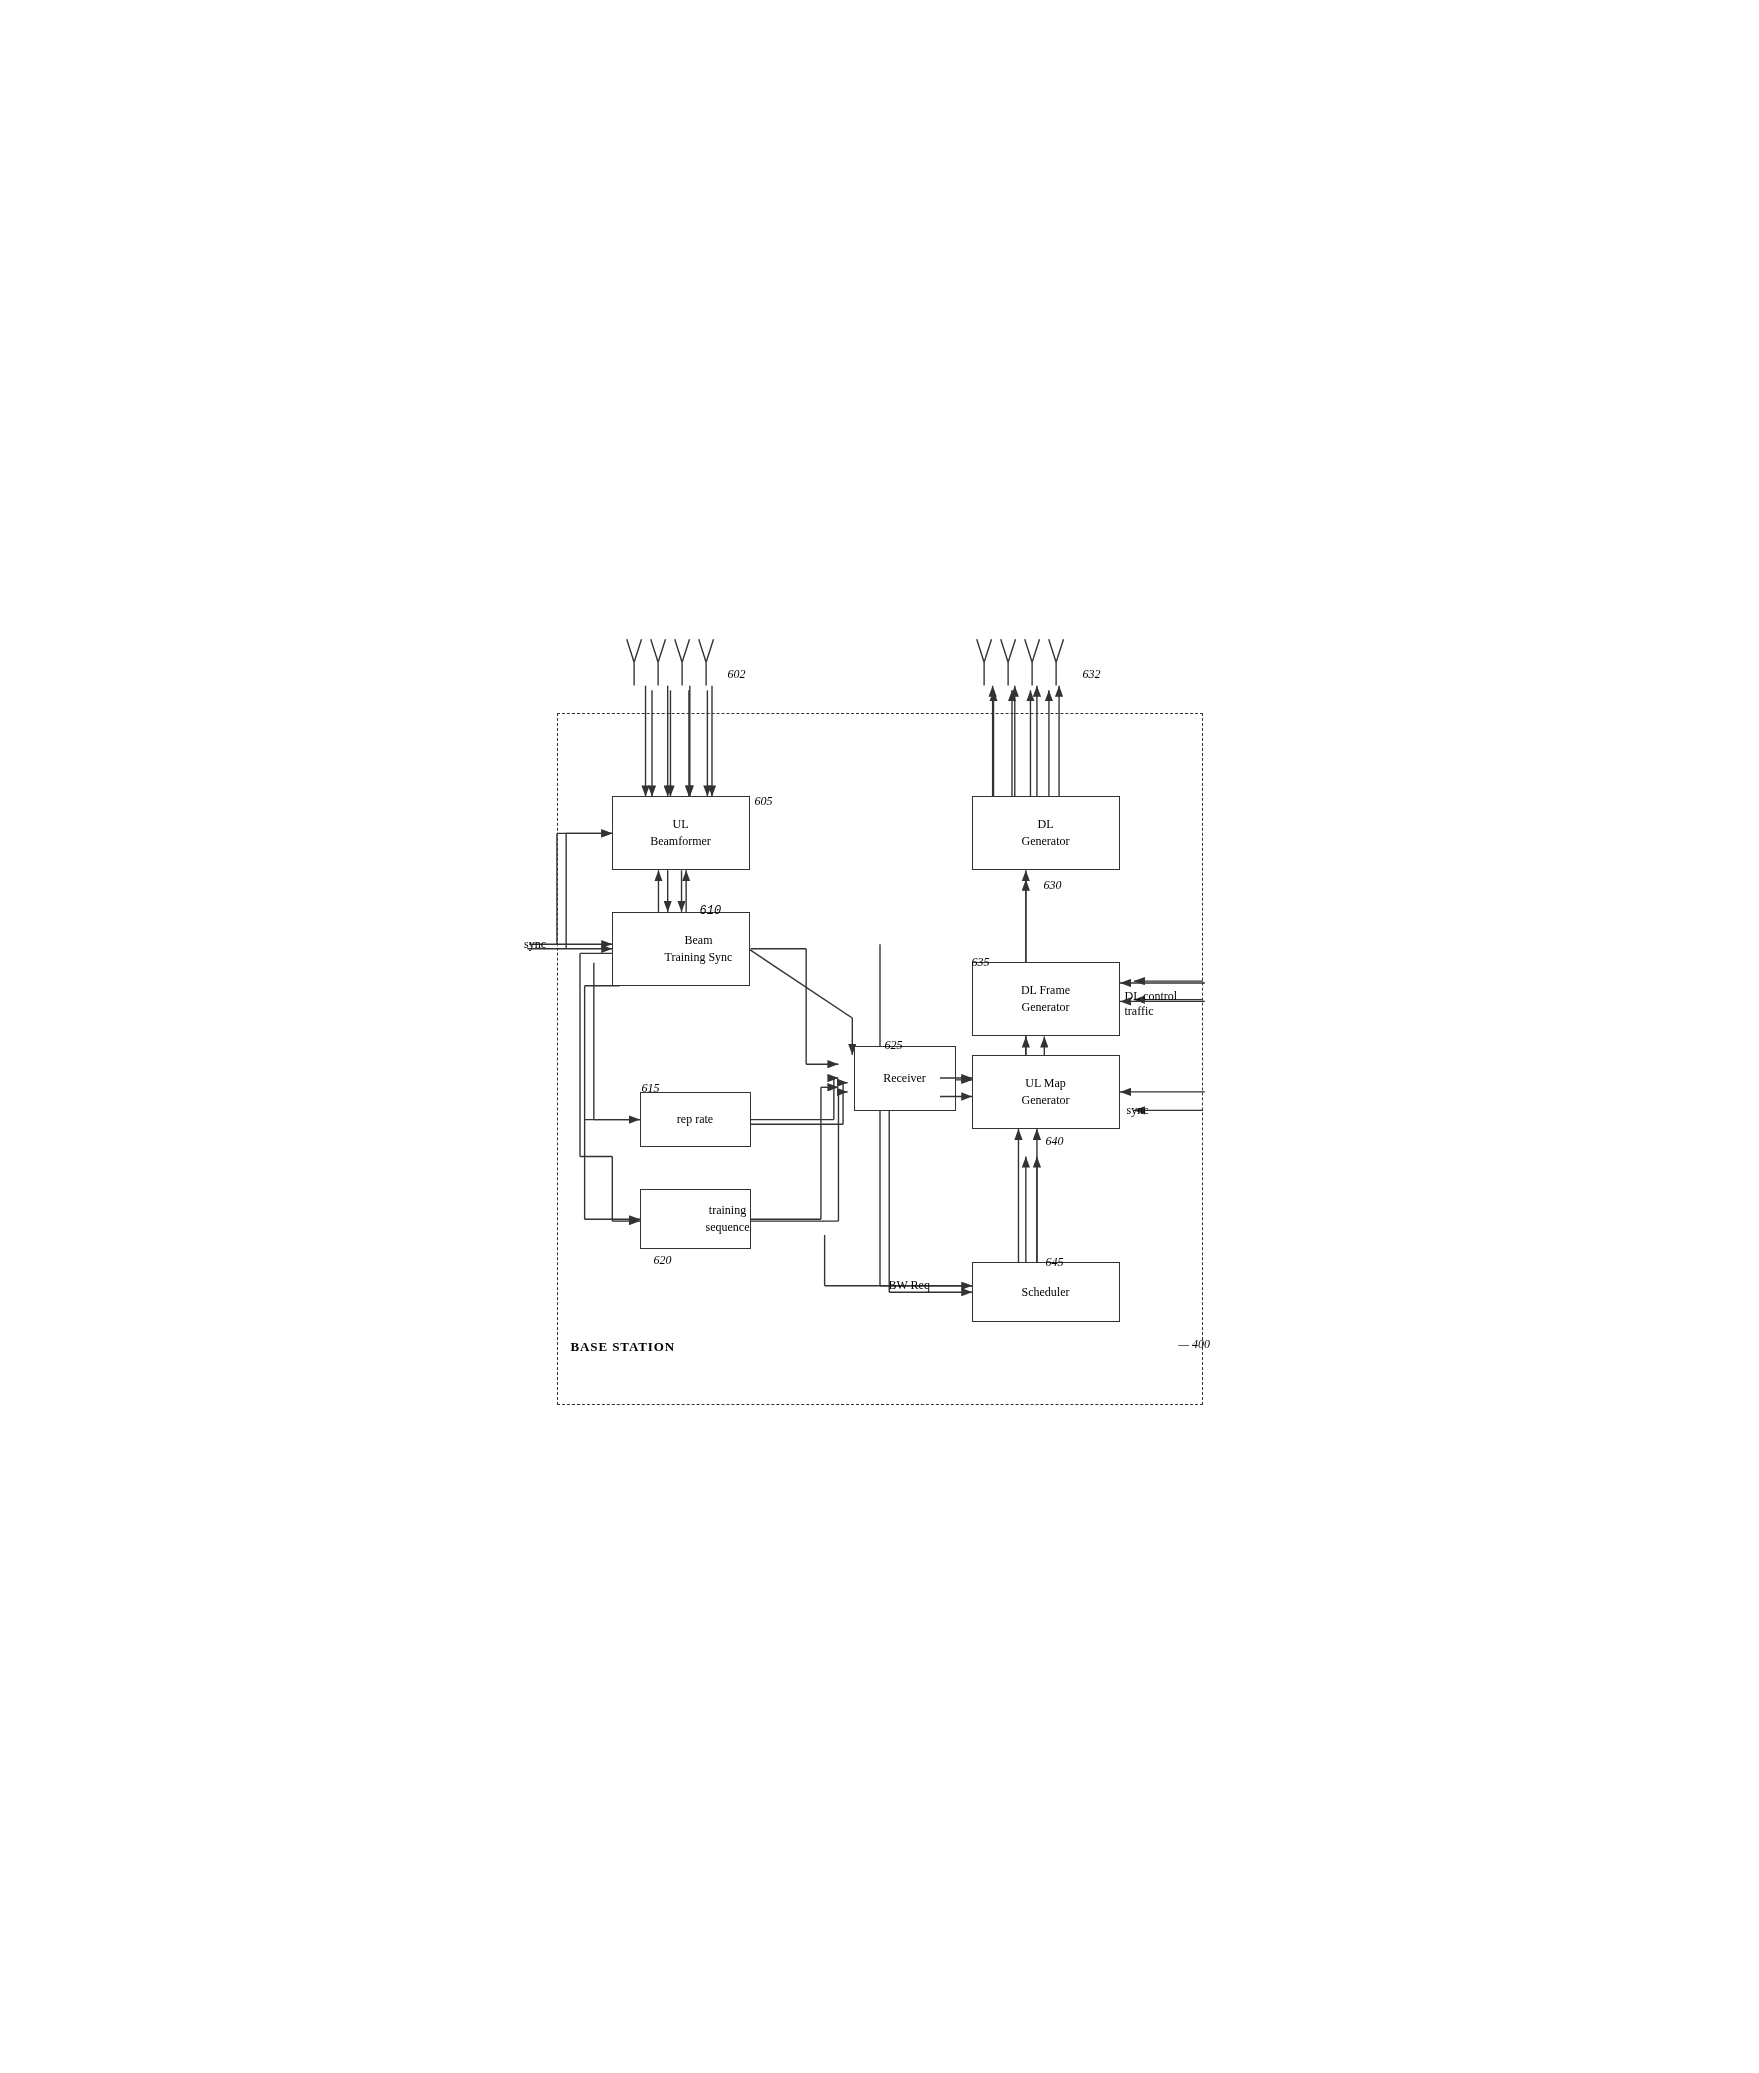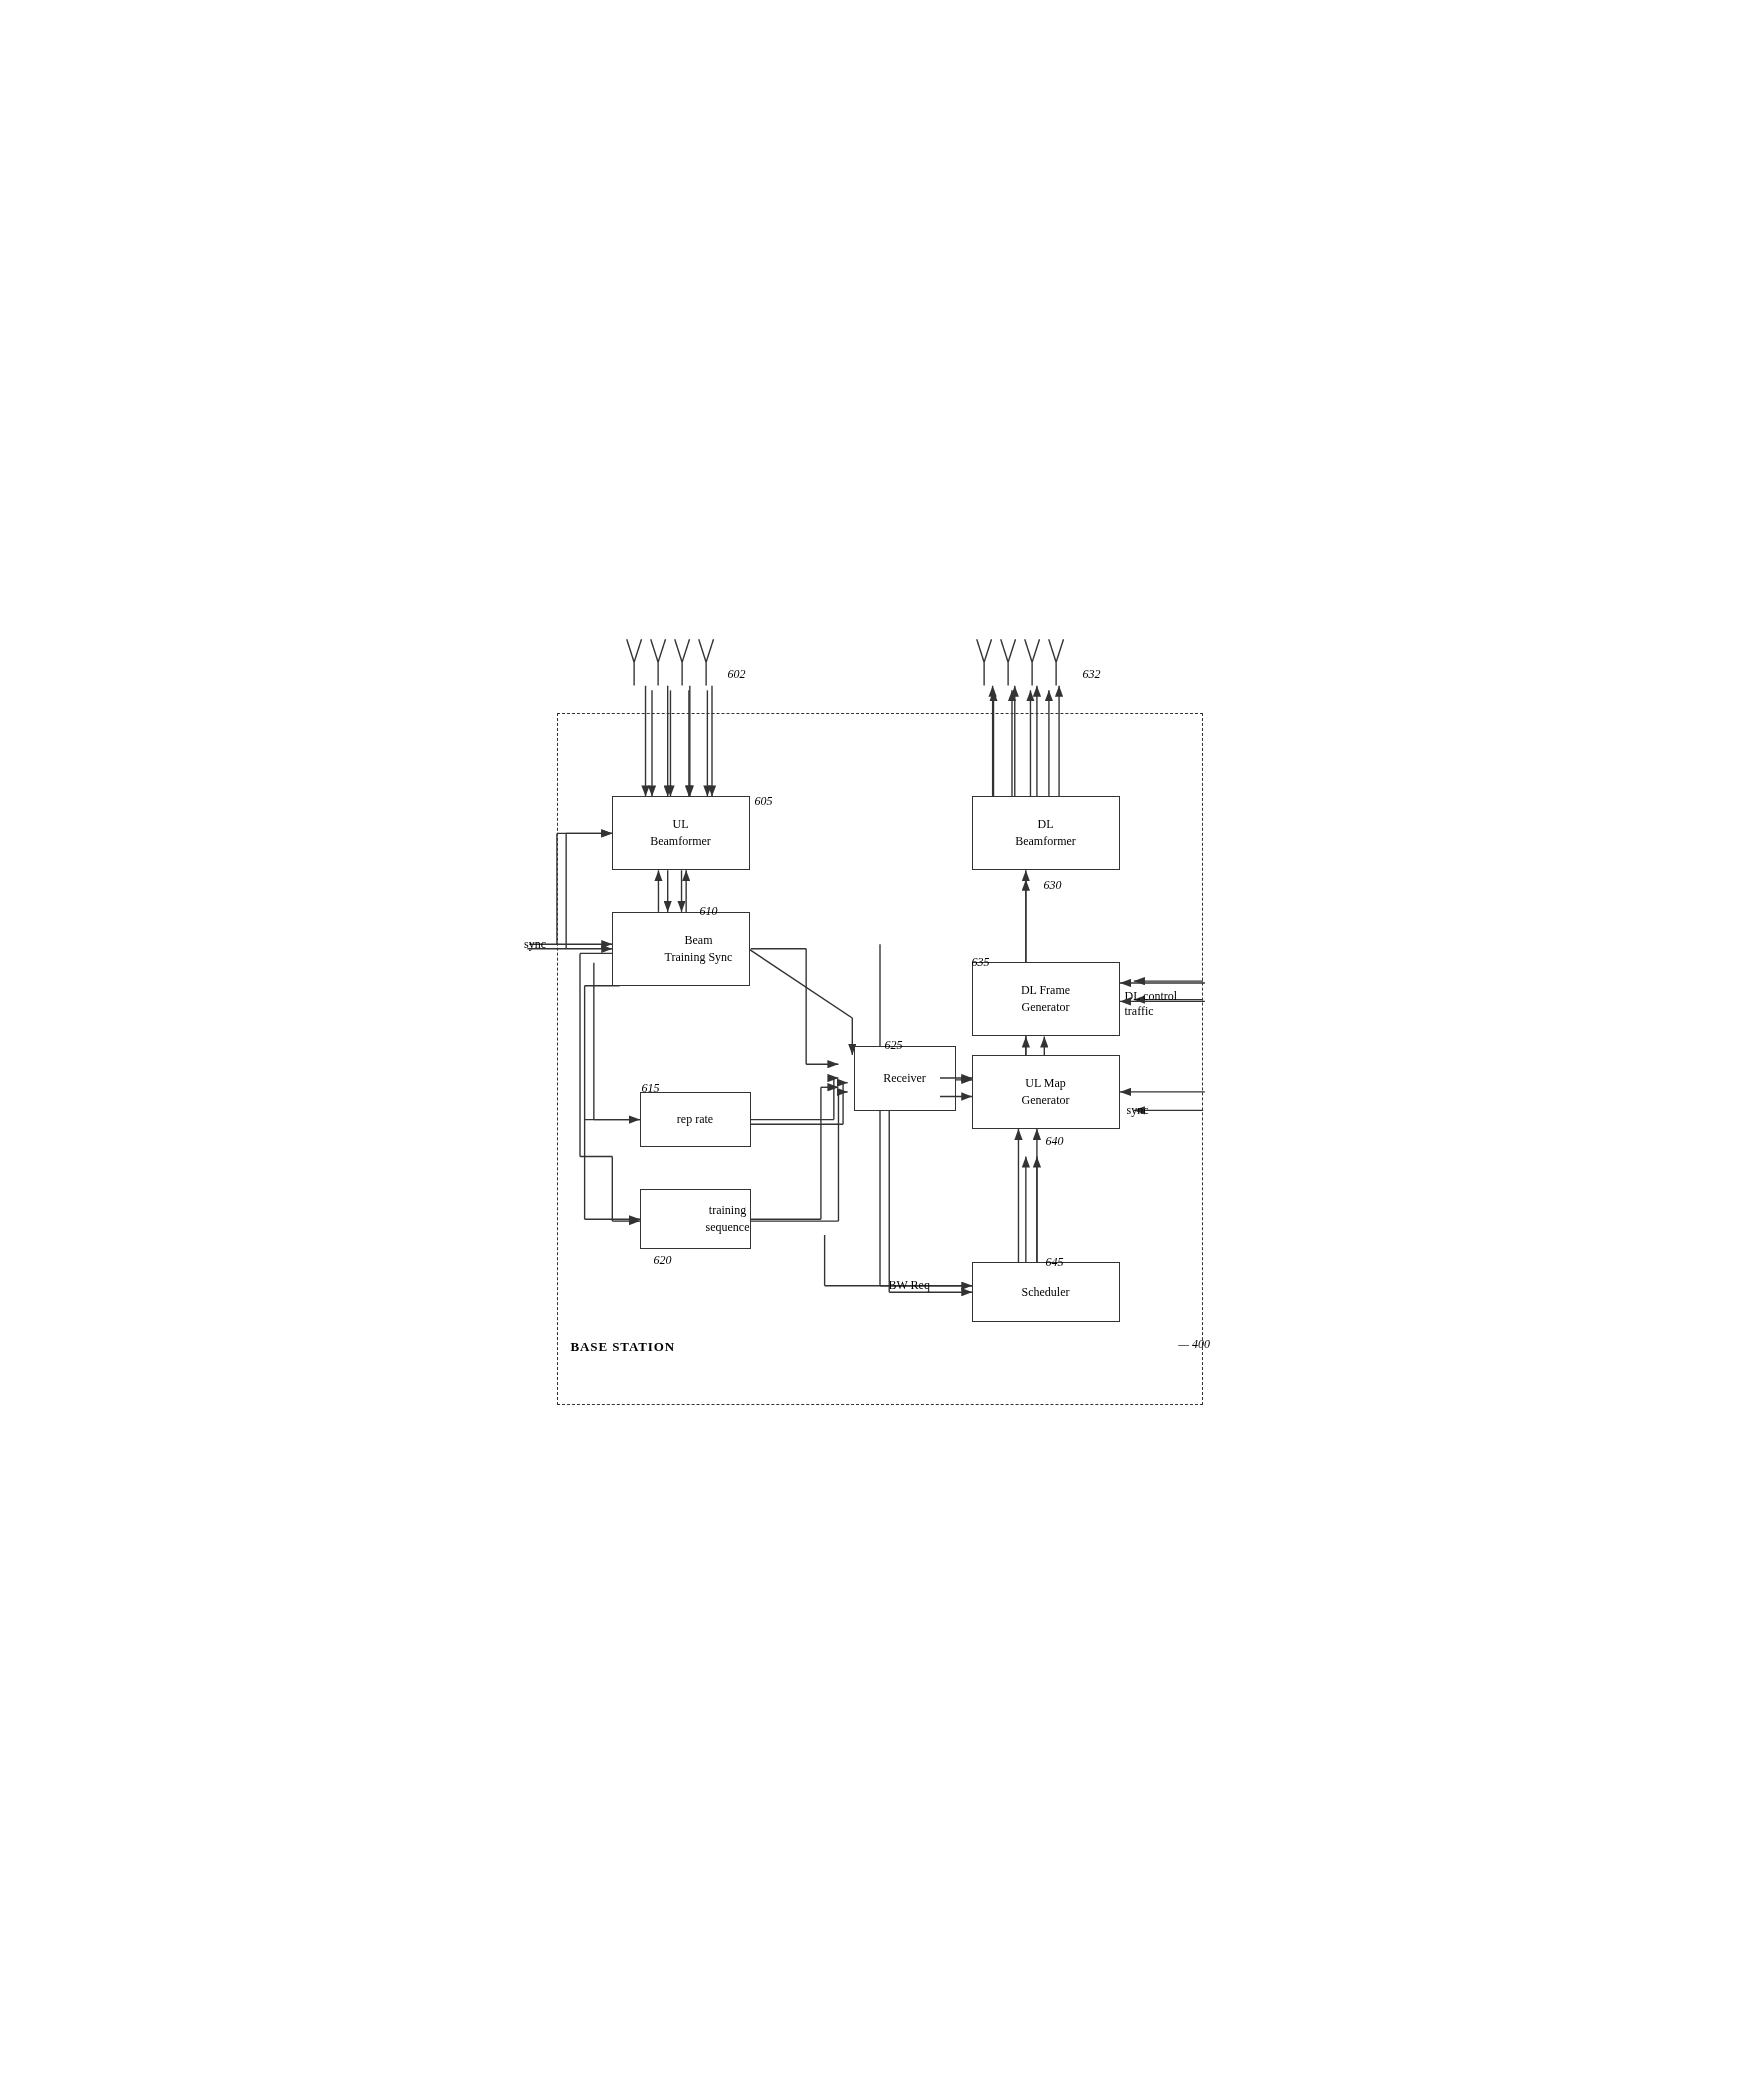--- a/index.html
+++ b/index.html
@@ -198,29 +198,29 @@
   <div class="ref-label" style="position:absolute;top:46px;left:563px;">632</div>
 
   <div class="block" style="position:absolute;top:175px;left:92px;width:138px;height:74px;font-size:12px;">
     <span style="white-space:pre-line;text-align:center;">UL
 Beamformer</span>
   </div>
   <div class="ref-label" style="position:absolute;top:173px;left:235px;">605</div>
 
   <div class="block" style="position:absolute;top:175px;left:452px;width:148px;height:74px;font-size:12px;">
     <span style="white-space:pre-line;text-align:center;">DL
-Beamformer</span>
+Generator</span>
   </div>
   <div class="ref-label" style="position:absolute;top:257px;left:524px;">630</div>
 
   <div class="block" style="position:absolute;top:291px;left:92px;width:138px;height:74px;font-size:12px;">
     <span style="white-space:pre-line;text-align:center;margin-left:36px;">Beam
 Training Sync</span>
   </div>
-  <div class="ref-label" style="position:absolute;top:283px;left:180px;">610</div>
+  <div class="ref-label" style="position:absolute;top:283px;left:180px;font-family:Liberation Mono, monospace;">610</div>
 
   <div class="block" style="position:absolute;top:341px;left:452px;width:148px;height:74px;font-size:12px;">
     <span style="white-space:pre-line;text-align:center;">DL Frame
 Generator</span>
   </div>
   <div class="ref-label" style="position:absolute;top:334px;left:452px;">635</div>
 
   <div class="block" style="position:absolute;top:425px;left:318px;width:102px;height:65px;font-size:12px;margin-left:16px;">
     <span>Receiver</span>
   </div>

